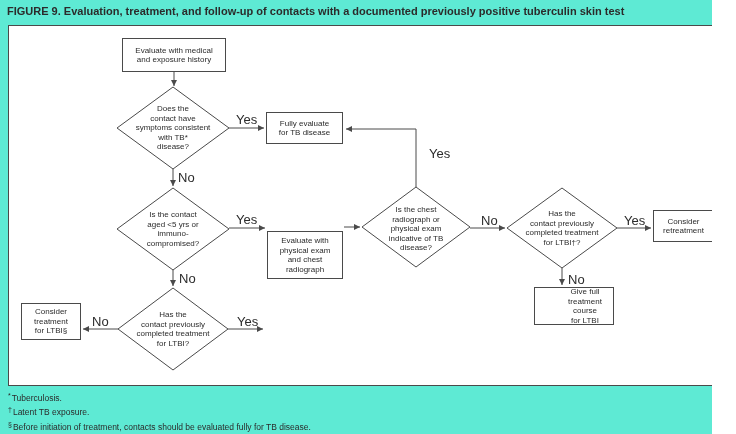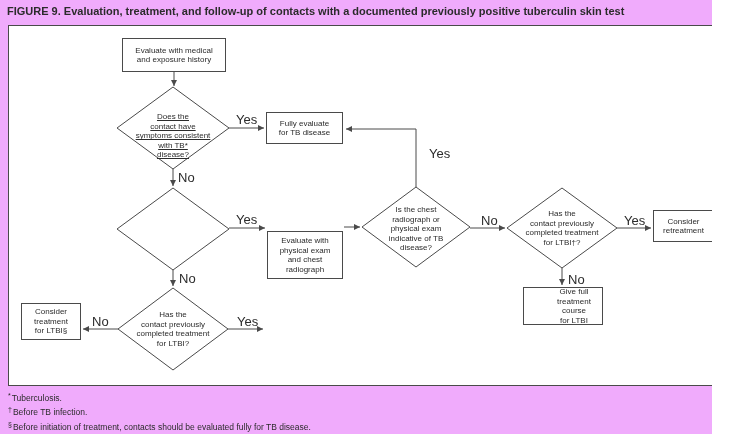--- a/index.html
+++ b/index.html
@@ -1,17 +1,17 @@
 <!DOCTYPE html>
 <html><head>
 <meta charset="utf-8">
 <style>
   html,body{margin:0;padding:0;background:#fff;}
   .stage{
-    position:relative;width:712px;height:434px;background:#f0abfc;
+    position:relative;width:712px;height:434px;background:#5eead4;
     font-family:"Liberation Sans",sans-serif;color:#2b2b2b;overflow:hidden;
   }
   .fig-title{
     position:absolute;left:7px;top:5px;font-size:11px;font-weight:bold;
     color:#2b2b2b;white-space:nowrap;letter-spacing:0;
   }
   .frame{
     position:absolute;left:8px;top:25px;width:717px;height:361px;
     border:1px solid #4a4a4a;background:#ffffff;box-sizing:border-box;
   }
@@ -69,32 +69,36 @@
   <div class="node-box" style="left:266px;top:112px;width:77px;height:32px;">Fully evaluate
 for TB disease</div>
   <div class="node-box" style="left:122px;top:38px;width:104px;height:34px;">Evaluate with medical
 and exposure history</div>
   <div class="node-box" style="left:267px;top:203px;width:76px;height:48px;margin-top:28px;">Evaluate with
 physical exam
 and chest
 radiograph</div>
   <div class="node-box" style="left:653px;top:210px;width:61px;height:32px;">Consider
 retreatment</div>
-  <div class="node-box" style="left:523px;top:287px;width:80px;height:38px;padding-left:22px;">Give full
+  <div class="node-box" style="left:534px;top:287px;width:80px;height:38px;padding-left:22px;">Give full
 treatment course
 for LTBI</div>
   <div class="node-box" style="left:21px;top:303px;width:60px;height:37px;">Consider
 treatment
 for LTBI§</div>
 
-  <div class="diamond-text" style="left:117px;top:95px;width:112px;height:82px;text-decoration:underline;">Does the
+  <div class="diamond-text" style="left:117px;top:87px;width:112px;height:82px;">Does the
 contact have
 symptoms consistent
 with TB*
 disease?</div>
+  <div class="diamond-text" style="left:117px;top:188px;width:112px;height:82px;">Is the contact
+aged &lt;5 yrs or
+immuno-
+compromised?</div>
   <div class="diamond-text" style="left:362px;top:189px;width:108px;height:80px;">Is the chest
 radiograph or
 physical exam
 indicative of TB
 disease?</div>
   <div class="diamond-text" style="left:507px;top:188px;width:110px;height:80px;">Has the
 contact previously
 completed treatment
 for LTBI†?</div>
   <div class="diamond-text" style="left:118px;top:288px;width:110px;height:82px;">Has the
@@ -108,17 +112,17 @@
   <div class="edge-label" style="left:179px;top:271px;">No</div>
   <div class="edge-label" style="left:429px;top:146px;">Yes</div>
   <div class="edge-label" style="left:481px;top:213px;">No</div>
   <div class="edge-label" style="left:624px;top:213px;">Yes</div>
   <div class="edge-label" style="left:568px;top:272px;">No</div>
   <div class="edge-label" style="left:92px;top:314px;">No</div>
   <div class="edge-label" style="left:237px;top:314px;">Yes</div>
 
   <div class="footnotes">
     <div class="fn-row"><span class="fn-sym">*</span><span>Tuberculosis.</span></div>
-    <div class="fn-row"><span class="fn-sym">†</span><span>Before TB infection.</span></div>
+    <div class="fn-row"><span class="fn-sym">†</span><span>Latent TB exposure.</span></div>
     <div class="fn-row"><span class="fn-sym">§</span><span>Before initiation of treatment, contacts should be evaluated fully for TB disease.</span></div>
   </div>
 
 </div>
 
 </body></html>

